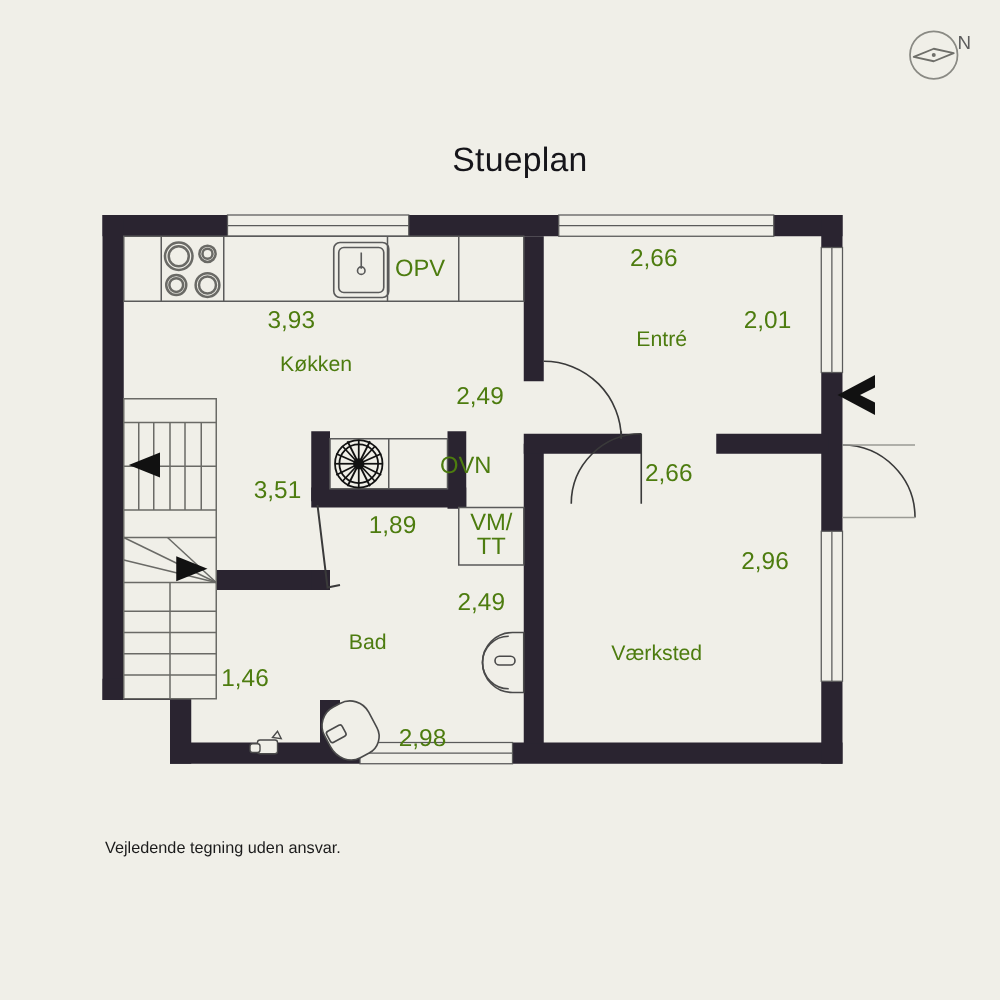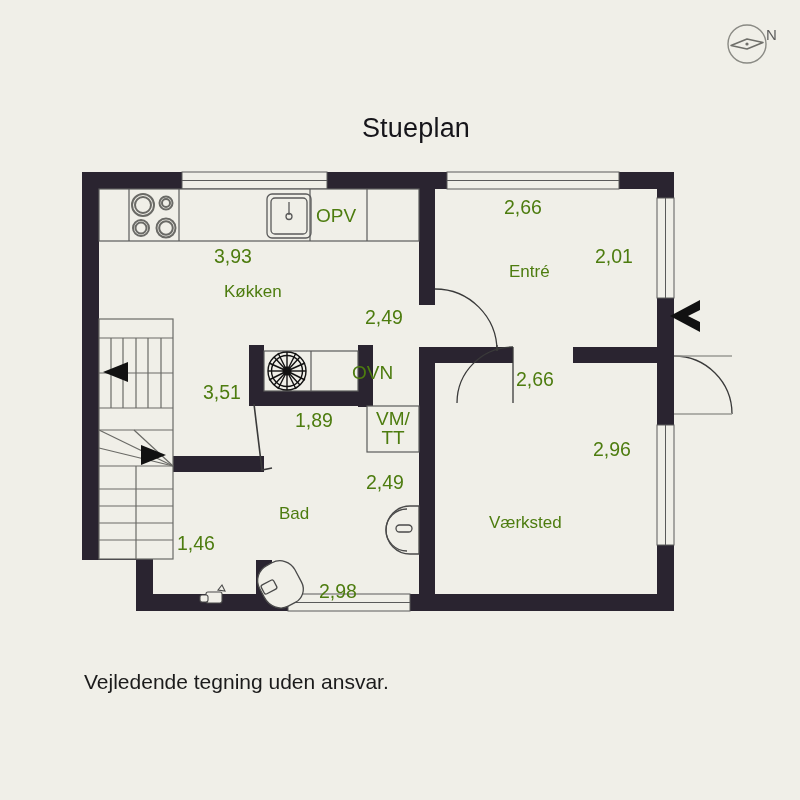--- a/index.html
+++ b/index.html
@@ -18,21 +18,21 @@
     position:absolute;
     left:16px;top:113px;width:800px;
     text-align:center;
     font-size:27px;
     letter-spacing:0.2px;
     color:#16151a;
   }
   .footer{
     position:absolute;
     left:84px;top:670px;
-    font-size:21px;
+    font-size:13px;
     color:#1b1b1b;
   }
   .north-label{
     position:absolute;
     left:766px;top:26px;
     font-size:15px;
     color:#5d5d5d;
   }
   .compass{position:absolute;left:725px;top:22px;width:44px;height:44px;}
 

